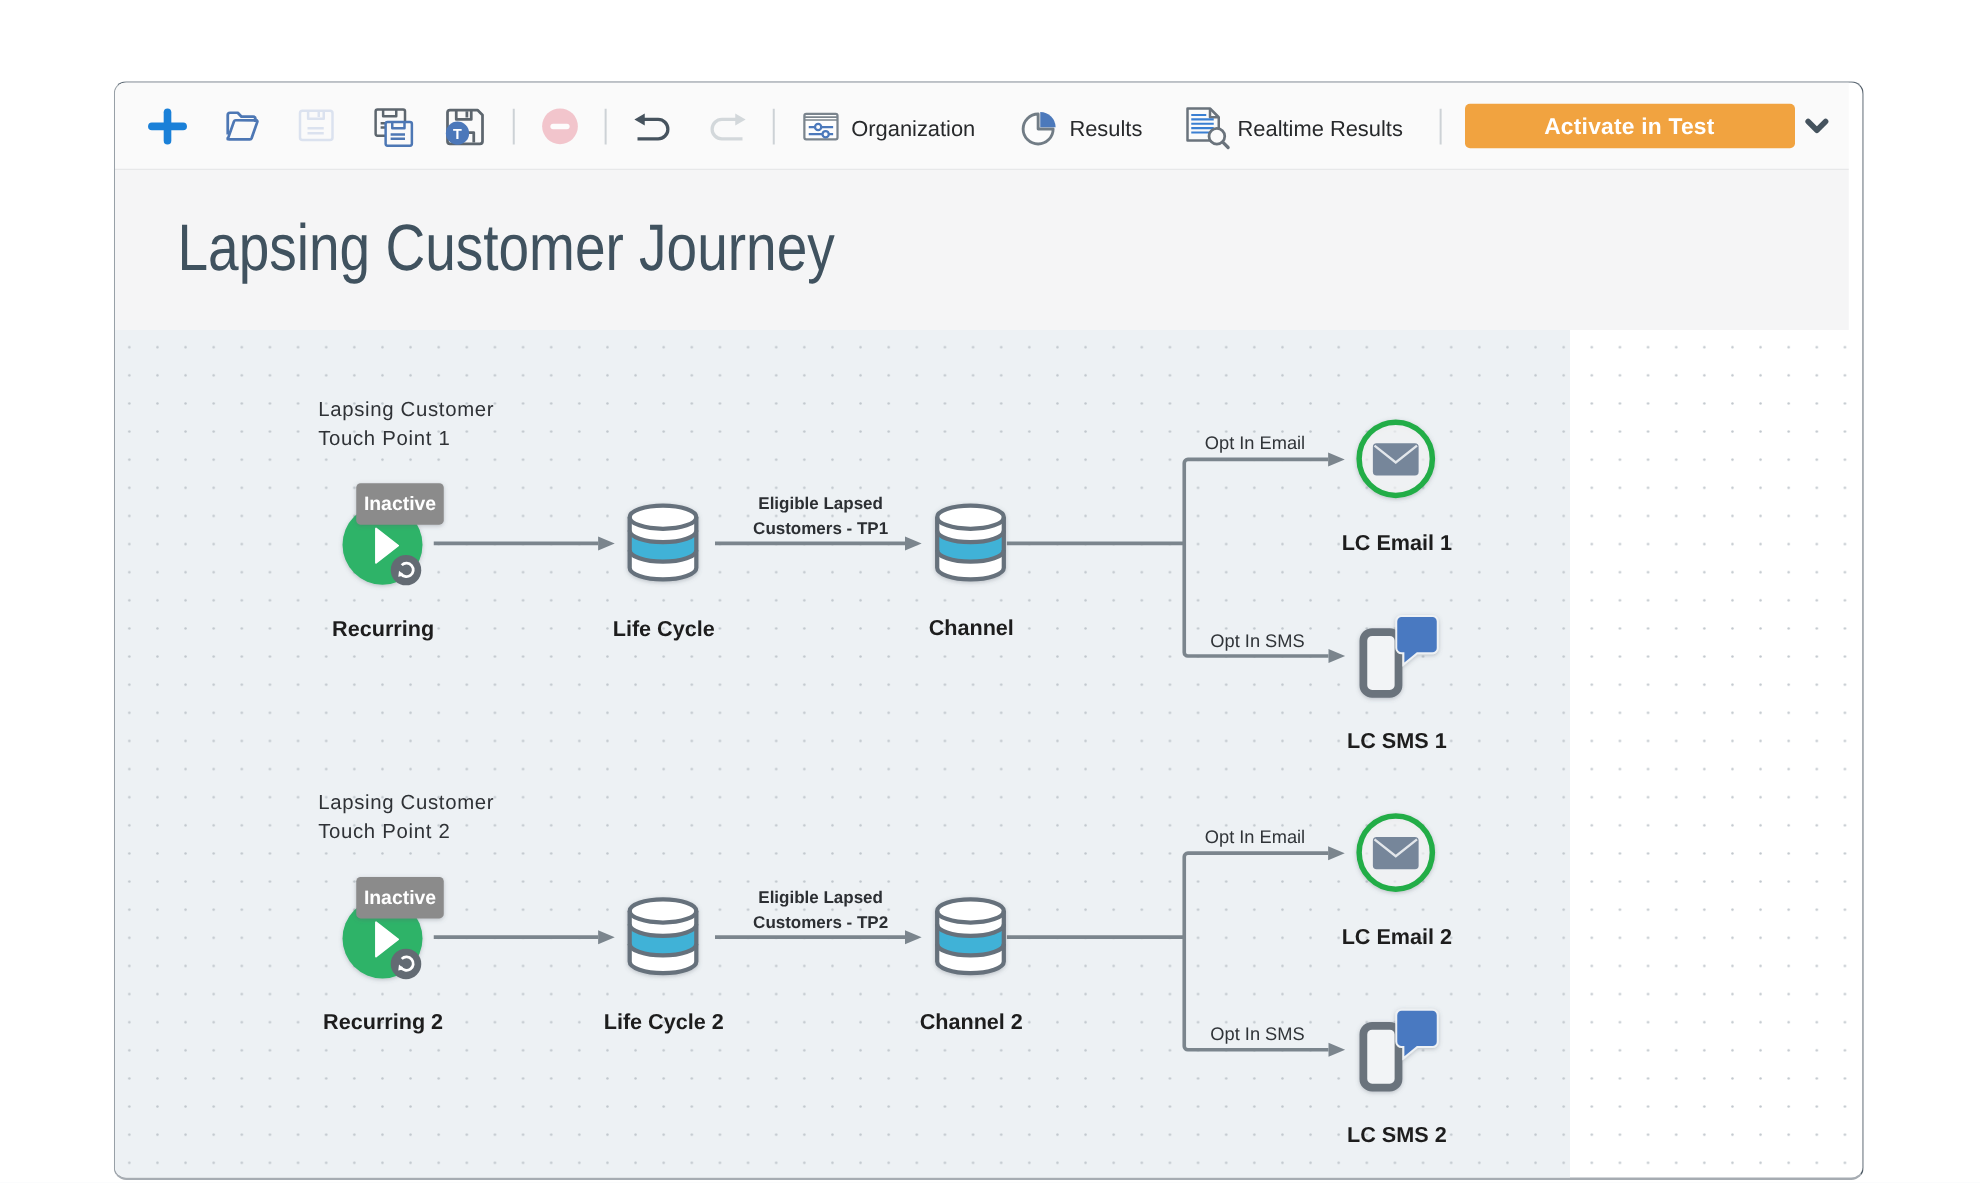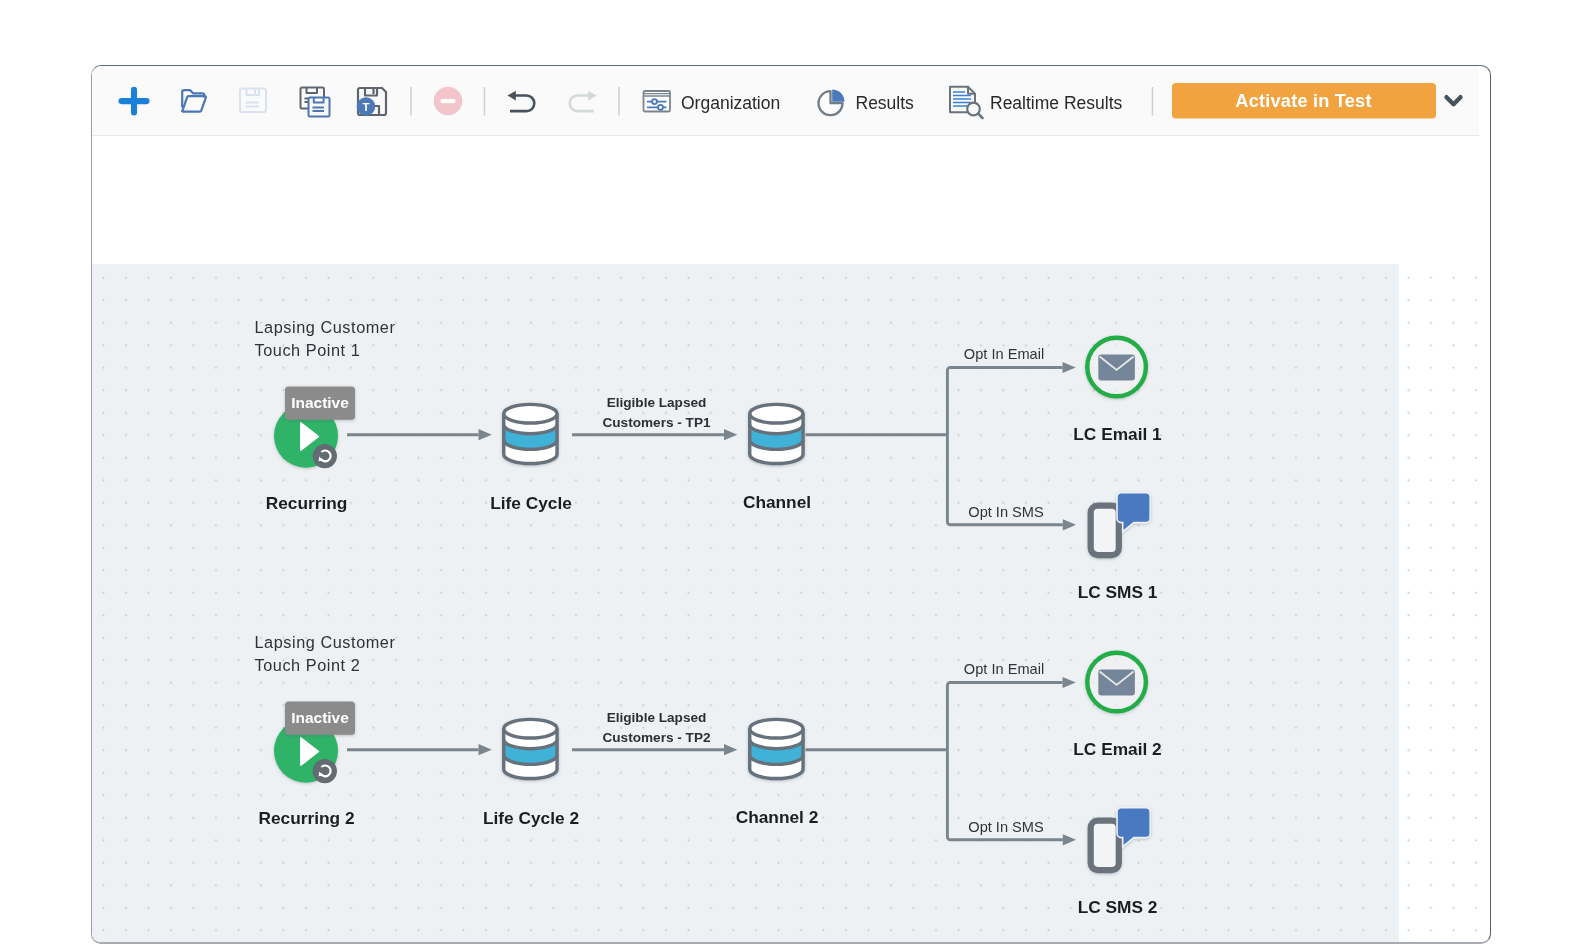--- a/index.html
+++ b/index.html
@@ -2,21 +2,21 @@
 <html><head>
 <meta charset="utf-8">
 <style>
 html,body{margin:0;padding:0;width:1584px;height:946px;background:#fff;font-family:"Liberation Sans",sans-serif;}
 .panel{position:absolute;left:91px;top:65px;width:1398px;height:876px;background:#fff;
  border-top:1.5px solid #5f6b76;border-right:1.5px solid #515d68;border-bottom:2px solid #a6acb2;border-left:1.2px solid #98a0a7;
  border-radius:10px;overflow:hidden;}
 .toolbar{position:absolute;left:0;top:0;width:1387px;height:68.5px;background:#fafafa;border-bottom:1px solid #e7e8e9;}
 .titlebar{position:absolute;left:0;top:69.5px;width:1387px;height:128px;background:#f5f5f6;}
 .title{position:absolute;left:50px;top:32px;font-size:52.5px;font-weight:400;color:#40525f;transform:scaleX(0.838);transform-origin:0 0;white-space:nowrap;}
-.canvas{position:absolute;left:0;top:197.5px;width:1307px;height:679px;background:#edf1f4;
+.canvas{position:absolute;left:0;top:197.5px;width:1164px;height:679px;background:#edf1f4;
 }
 svg text{font-family:"Liberation Sans",sans-serif;}
 </style>
 </head>
 <body>
 <div class="panel">
   <div class="toolbar">
     <svg width="1387" height="68.5" viewBox="93 66 1387 68.5">
 
       <g stroke="#1a80d8" stroke-width="6.1" stroke-linecap="round">
@@ -112,20 +112,23 @@
       <circle cx="974.5" cy="109" r="6.3" fill="#fafafa" stroke="#6a737c" stroke-width="2.2"></circle>
       <line x1="979.2" y1="113.7" x2="983.5" y2="118" stroke="#6a737c" stroke-width="2.6" stroke-linecap="round"></line>
       <text x="991" y="108.5" font-size="17.5" fill="#27292b">Realtime Results</text>
 
       <rect x="1173" y="83" width="264" height="35.5" rx="4" fill="#f1a340"></rect>
       <text x="1304.5" y="107" font-size="18.2" font-weight="bold" fill="#fff" text-anchor="middle" letter-spacing="0.2">Activate in Test</text>
 
       <path d="M1447.5,97.2 L1454.5,104.2 L1461.5,97.2" stroke="#45535e" stroke-width="4.4" fill="none" stroke-linecap="round" stroke-linejoin="round"></path>
     </svg>
   </div>
+  <div class="titlebar">
+      <div class="title">Lapsing Customer Journey</div>
+    </div>
   <div class="canvas">
     <svg width="1387" height="679" viewBox="93 263.5 1387 679">
       <defs>
         <pattern id="dots" patternUnits="userSpaceOnUse" x="93.2" y="266" width="22.5" height="22.5">
           <circle cx="11.25" cy="11.25" r="1.0" fill="#c0c6cc"></circle>
         </pattern>
         <filter id="sh" x="-30%" y="-30%" width="160%" height="160%">
           <feDropShadow dx="0" dy="1" stdDeviation="1.8" flood-color="#5a646e" flood-opacity="0.35"></feDropShadow>
         </filter>
         <g id="db">

